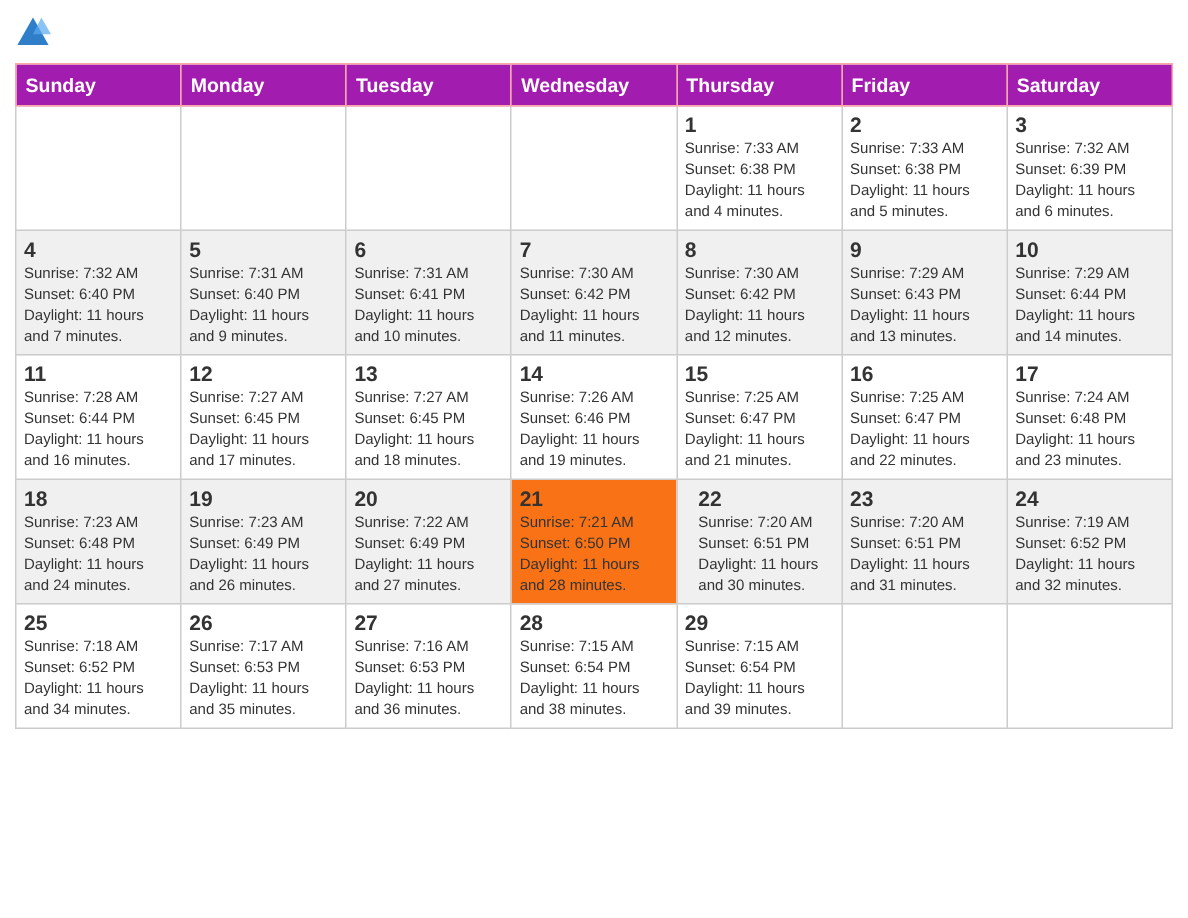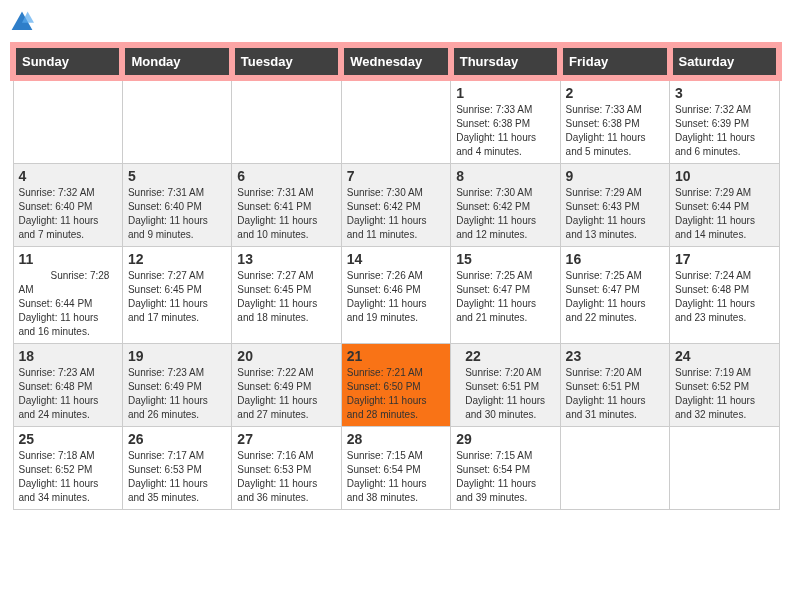--- a/index.html
+++ b/index.html
@@ -51,27 +51,27 @@
     .sub-title {
       font-size: 16px;
       color: #555;
     }
     table {
       width: 100%;
       border-collapse: collapse;
       table-layout: fixed;
     }
     th {
-      background-color: #404040;
+      background-color: #a21caf;
       color: #fff;
       text-align: left;
       padding: 6px 6px;
       font-size: 13px;
       font-weight: bold;
-      border: 6px solid #fca5a5;
+      border: 1px solid #fca5a5;
     }
     td {
       border: 1px solid #ccc;
       vertical-align: top;
       padding: 4px 5px;
       font-size: 10.5px;
       color: #333;
       height: 82px;
     }
     .day-number {
@@ -164,21 +164,21 @@
 Sunset: 6:42 PM
 Daylight: 11 hours and 12 minutes.</span></td>
         <td style="background-color: rgb(240, 240, 240);"><span class="day-number">9</span><span class="day-info" style="white-space: pre-line;">Sunrise: 7:29 AM
 Sunset: 6:43 PM
 Daylight: 11 hours and 13 minutes.</span></td>
         <td style="background-color: rgb(240, 240, 240); margin-left: 47px;"><span class="day-number">10</span><span class="day-info" style="white-space: pre-line;">Sunrise: 7:29 AM
 Sunset: 6:44 PM
 Daylight: 11 hours and 14 minutes.</span></td>
       </tr>
       <tr class="week-row">
-        <td><span class="day-number">11</span><span class="day-info" style="white-space: pre-line; margin-left: 32px;">Sunrise: 7:28 AM
+        <td><span class="day-number">11</span><span class="day-info" style="white-space: pre-line;">Sunrise: 7:28 AM
 Sunset: 6:44 PM
 Daylight: 11 hours and 16 minutes.</span></td>
         <td><span class="day-number">12</span><span class="day-info" style="white-space: pre-line;">Sunrise: 7:27 AM
 Sunset: 6:45 PM
 Daylight: 11 hours and 17 minutes.</span></td>
         <td><span class="day-number">13</span><span class="day-info" style="white-space: pre-line;">Sunrise: 7:27 AM
 Sunset: 6:45 PM
 Daylight: 11 hours and 18 minutes.</span></td>
         <td><span class="day-number">14</span><span class="day-info" style="white-space: pre-line;">Sunrise: 7:26 AM
 Sunset: 6:46 PM

